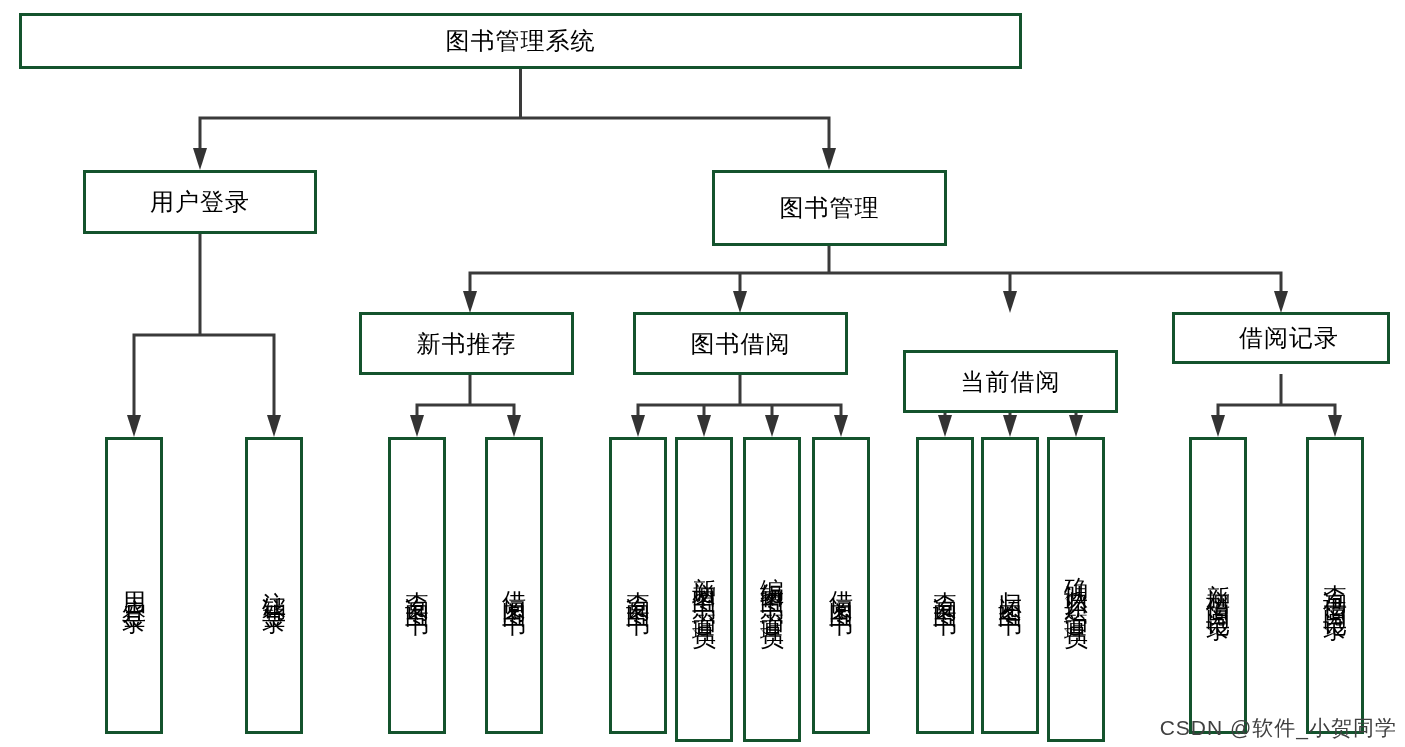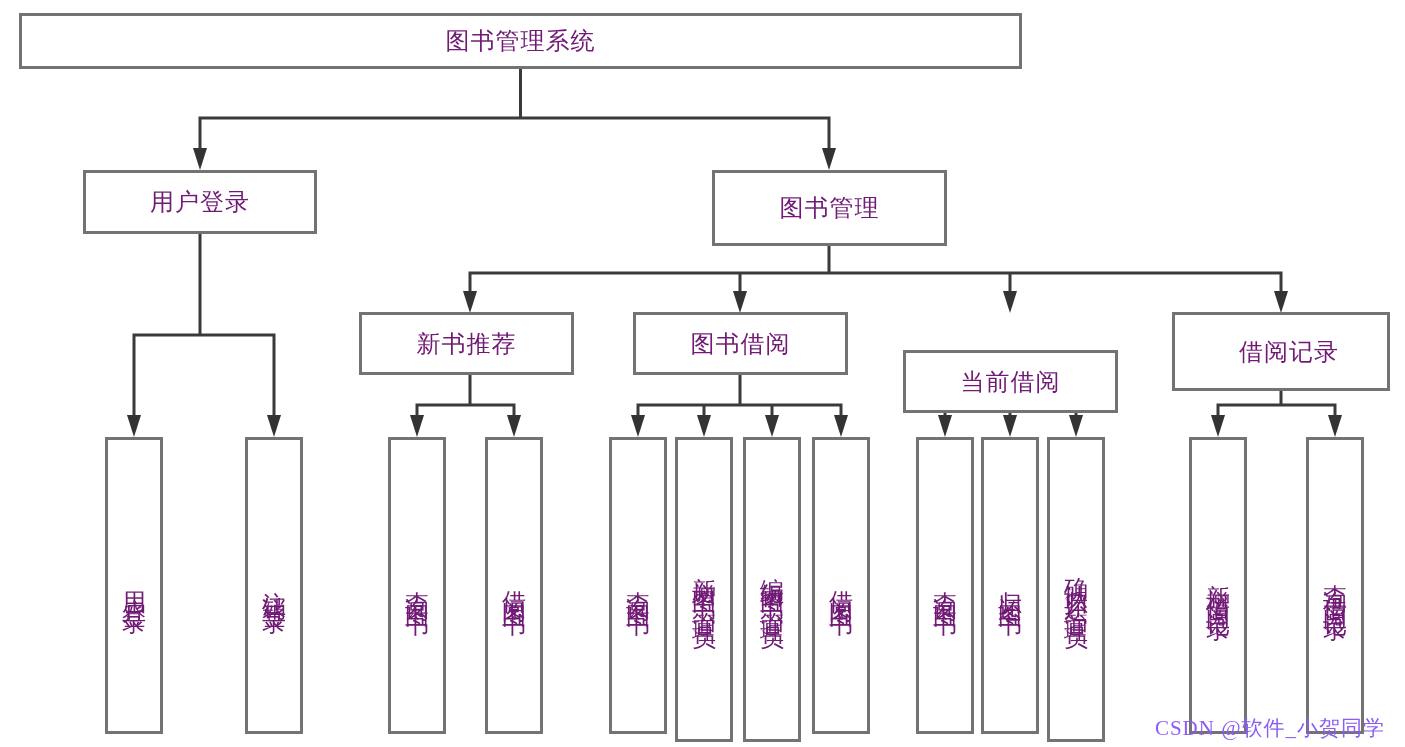--- a/index.html
+++ b/index.html
@@ -12,49 +12,48 @@
     font-family: "Liberation Sans", sans-serif;
   }
   .connectors {
     position: absolute;
     left: 0; top: 0;
     width: 1405px; height: 747px;
   }
   .node {
     position: absolute;
     box-sizing: border-box;
-    border: 3px solid #737373;
+    border: 3px solid #14532d;
     background: #ffffff;
     display: flex;
     align-items: center;
     justify-content: center;
-    color: #701a75;
+    color: #000000;
   }
   .node-h span {
     font-size: 24px;
     letter-spacing: 1px;
     white-space: nowrap;
   }
   .node-v span {
     writing-mode: vertical-rl;
     text-orientation: mixed;
     font-size: 24px;
     letter-spacing: 7px;
     line-height: 1;
     white-space: nowrap;
   }
   .watermark {
     position: absolute;
-    right: 20px;
+    right: 8px;
     top: 714px;
     font-size: 21px;
     letter-spacing: 1px;
-    color: #8b5cf6;
+    color: #404040;
     white-space: nowrap;
-    font-family: Liberation Serif, serif;
   }
 </style>
 </head>
 <body>
 
 <div class="canvas">
 
   <svg class="connectors" viewBox="0 0 1405 747" xmlns="http://www.w3.org/2000/svg">
     <g stroke="#3a3a3a" stroke-width="3" fill="none">
       <path d="M520.5 68 V118 M198.5 118 H830.5 M200 118 V150 M829 118 V150"></path>
@@ -101,21 +100,21 @@
 
   <div class="node node-h" style="left:359px; top:312px; width:215px; height:63px;">
     <span>新书推荐</span>
   </div>
   <div class="node node-h" style="left:633px; top:312px; width:215px; height:63px;">
     <span>图书借阅</span>
   </div>
   <div class="node node-h" style="left:903px; top:312px; width:215px; height:63px;margin-top:38px;">
     <span>当前借阅</span>
   </div>
-  <div class="node node-h" style="left:1172px; top:312px; width:218px; height:79px;padding-left:16px;">
+  <div class="node node-h" style="left:1172px; top:312px; width:218px; height:52px;padding-left:16px;">
     <span>借阅记录</span>
   </div>
 
   <div class="node node-v" style="left:105px; top:437px; width:58px; height:297px;">
     <span>用户登录</span>
   </div>
   <div class="node node-v" style="left:245px; top:437px; width:58px; height:297px;">
     <span>注销登录</span>
   </div>
 

